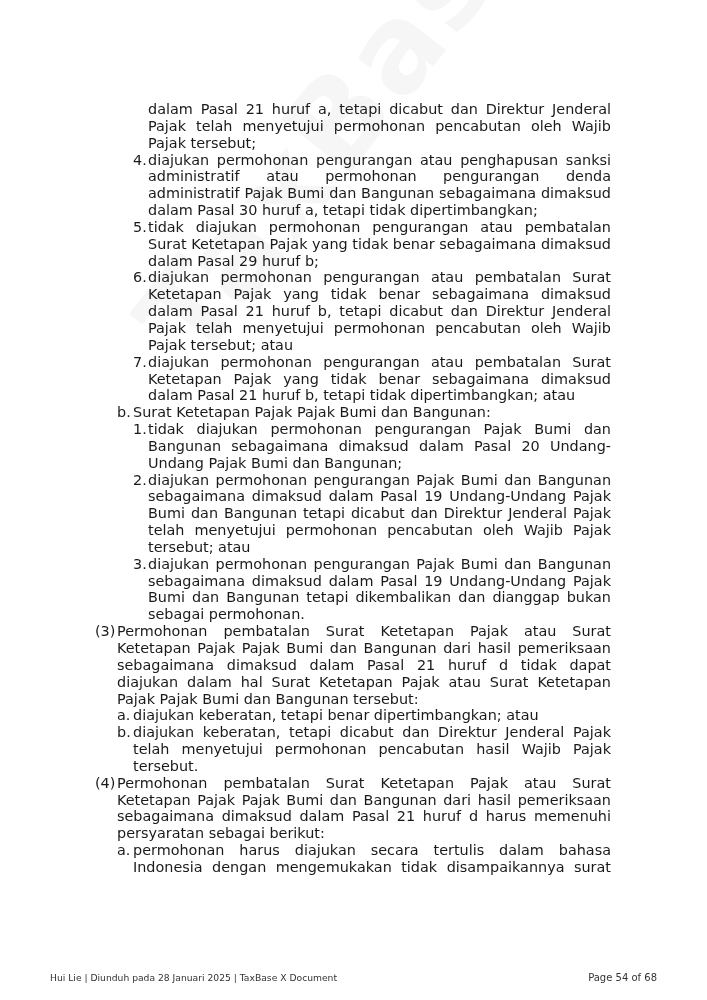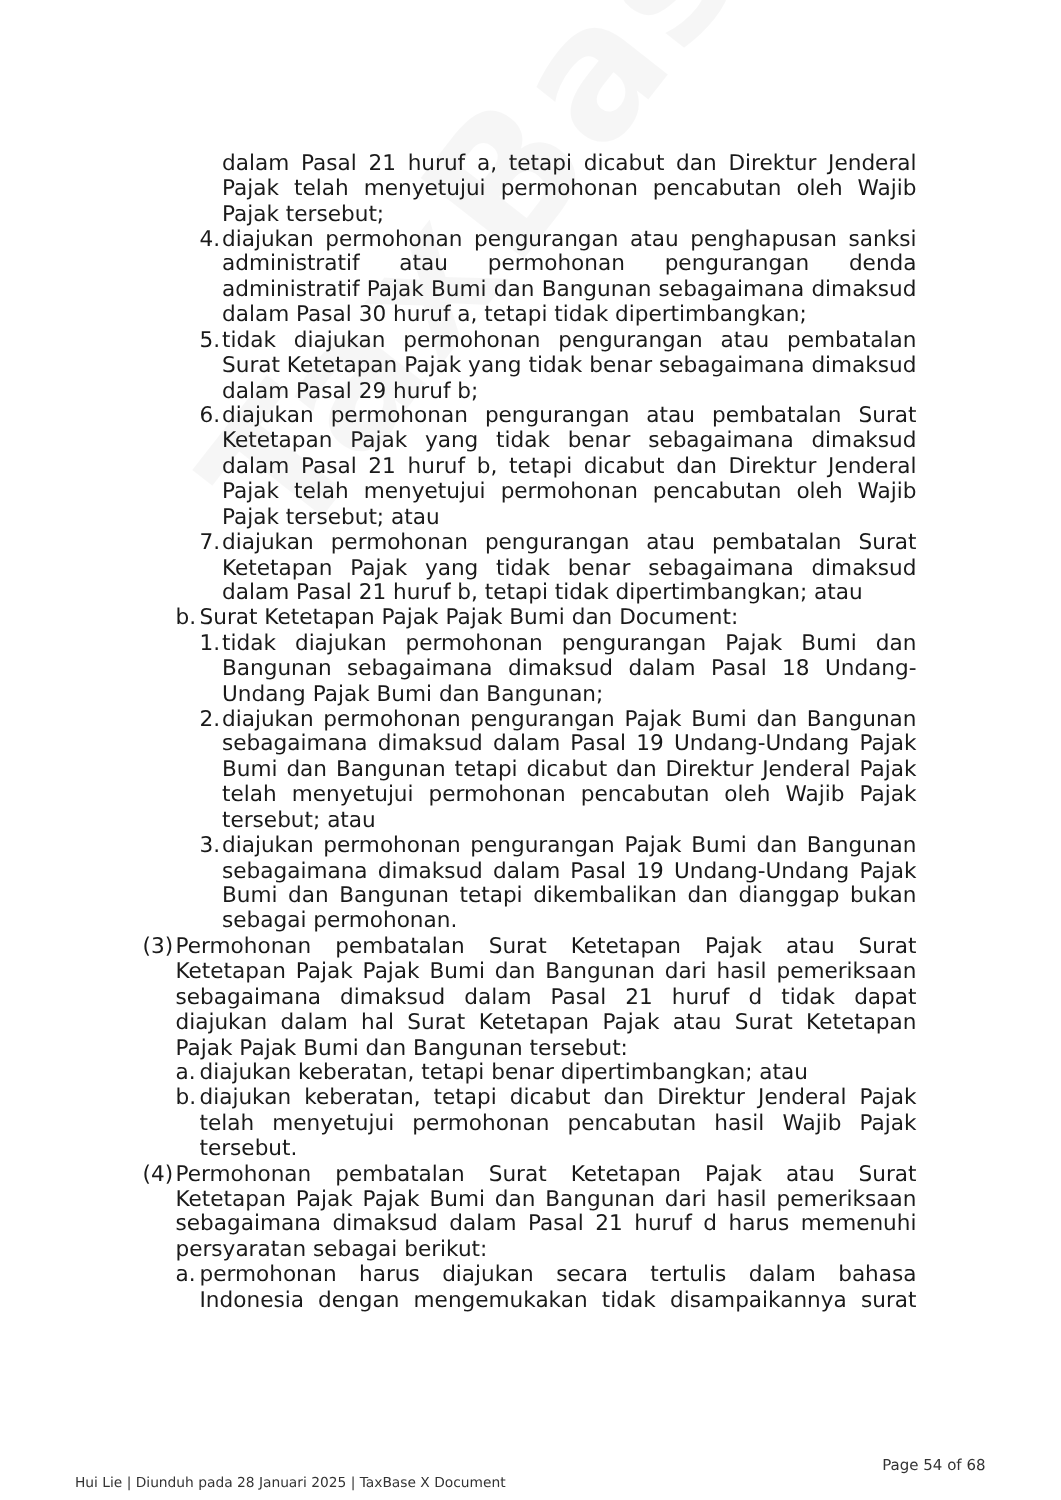--- a/index.html
+++ b/index.html
@@ -68,21 +68,20 @@
     .lvl-sub { margin-left: 133px; width: 478px; }
     .lvl-sub .marker { left: -16px; }
 
     .footer-left {
       position: absolute;
       left: 50px;
       top: 972px;
       font-size: 9.2px;
       color: #333333;
       white-space: nowrap;
-      margin-top: 11px;
     }
     .footer-right {
       position: absolute;
       right: 50px;
       top: 972px;
       font-size: 10px;
       color: #333333;
       white-space: nowrap;
     }
   </style>
@@ -111,25 +110,25 @@
       <span class="marker">6.</span>
       <span class="body">diajukan permohonan pengurangan atau pembatalan Surat Ketetapan Pajak yang tidak benar sebagaimana dimaksud dalam Pasal 21 huruf b, tetapi dicabut dan Direktur Jenderal Pajak telah menyetujui permohonan pencabutan oleh Wajib Pajak tersebut; atau</span>
     </div>
     <div class="item lvl-num">
       <span class="marker">7.</span>
       <span class="body">diajukan permohonan pengurangan atau pembatalan Surat Ketetapan Pajak yang tidak benar sebagaimana dimaksud dalam Pasal 21 huruf b, tetapi tidak dipertimbangkan; atau</span>
     </div>
 
     <div class="item lvl-alpha">
       <span class="marker">b.</span>
-      <span class="body">Surat Ketetapan Pajak Pajak Bumi dan Document:</span>
+      <span class="body">Surat Ketetapan Pajak Pajak Bumi dan Bangunan:</span>
     </div>
     <div class="item lvl-num">
       <span class="marker">1.</span>
-      <span class="body">tidak diajukan permohonan pengurangan Pajak Bumi dan Bangunan sebagaimana dimaksud dalam Pasal 18 Undang-Undang Pajak Bumi dan Bangunan;</span>
+      <span class="body">tidak diajukan permohonan pengurangan Pajak Bumi dan Bangunan sebagaimana dimaksud dalam Pasal 20 Undang-Undang Pajak Bumi dan Bangunan;</span>
     </div>
     <div class="item lvl-num">
       <span class="marker">2.</span>
       <span class="body">diajukan permohonan pengurangan Pajak Bumi dan Bangunan sebagaimana dimaksud dalam Pasal 19 Undang-Undang Pajak Bumi dan Bangunan tetapi dicabut dan Direktur Jenderal Pajak telah menyetujui permohonan pencabutan oleh Wajib Pajak tersebut; atau</span>
     </div>
     <div class="item lvl-num">
       <span class="marker">3.</span>
       <span class="body">diajukan permohonan pengurangan Pajak Bumi dan Bangunan sebagaimana dimaksud dalam Pasal 19 Undang-Undang Pajak Bumi dan Bangunan tetapi dikembalikan dan dianggap bukan sebagai permohonan.</span>
     </div>
 

